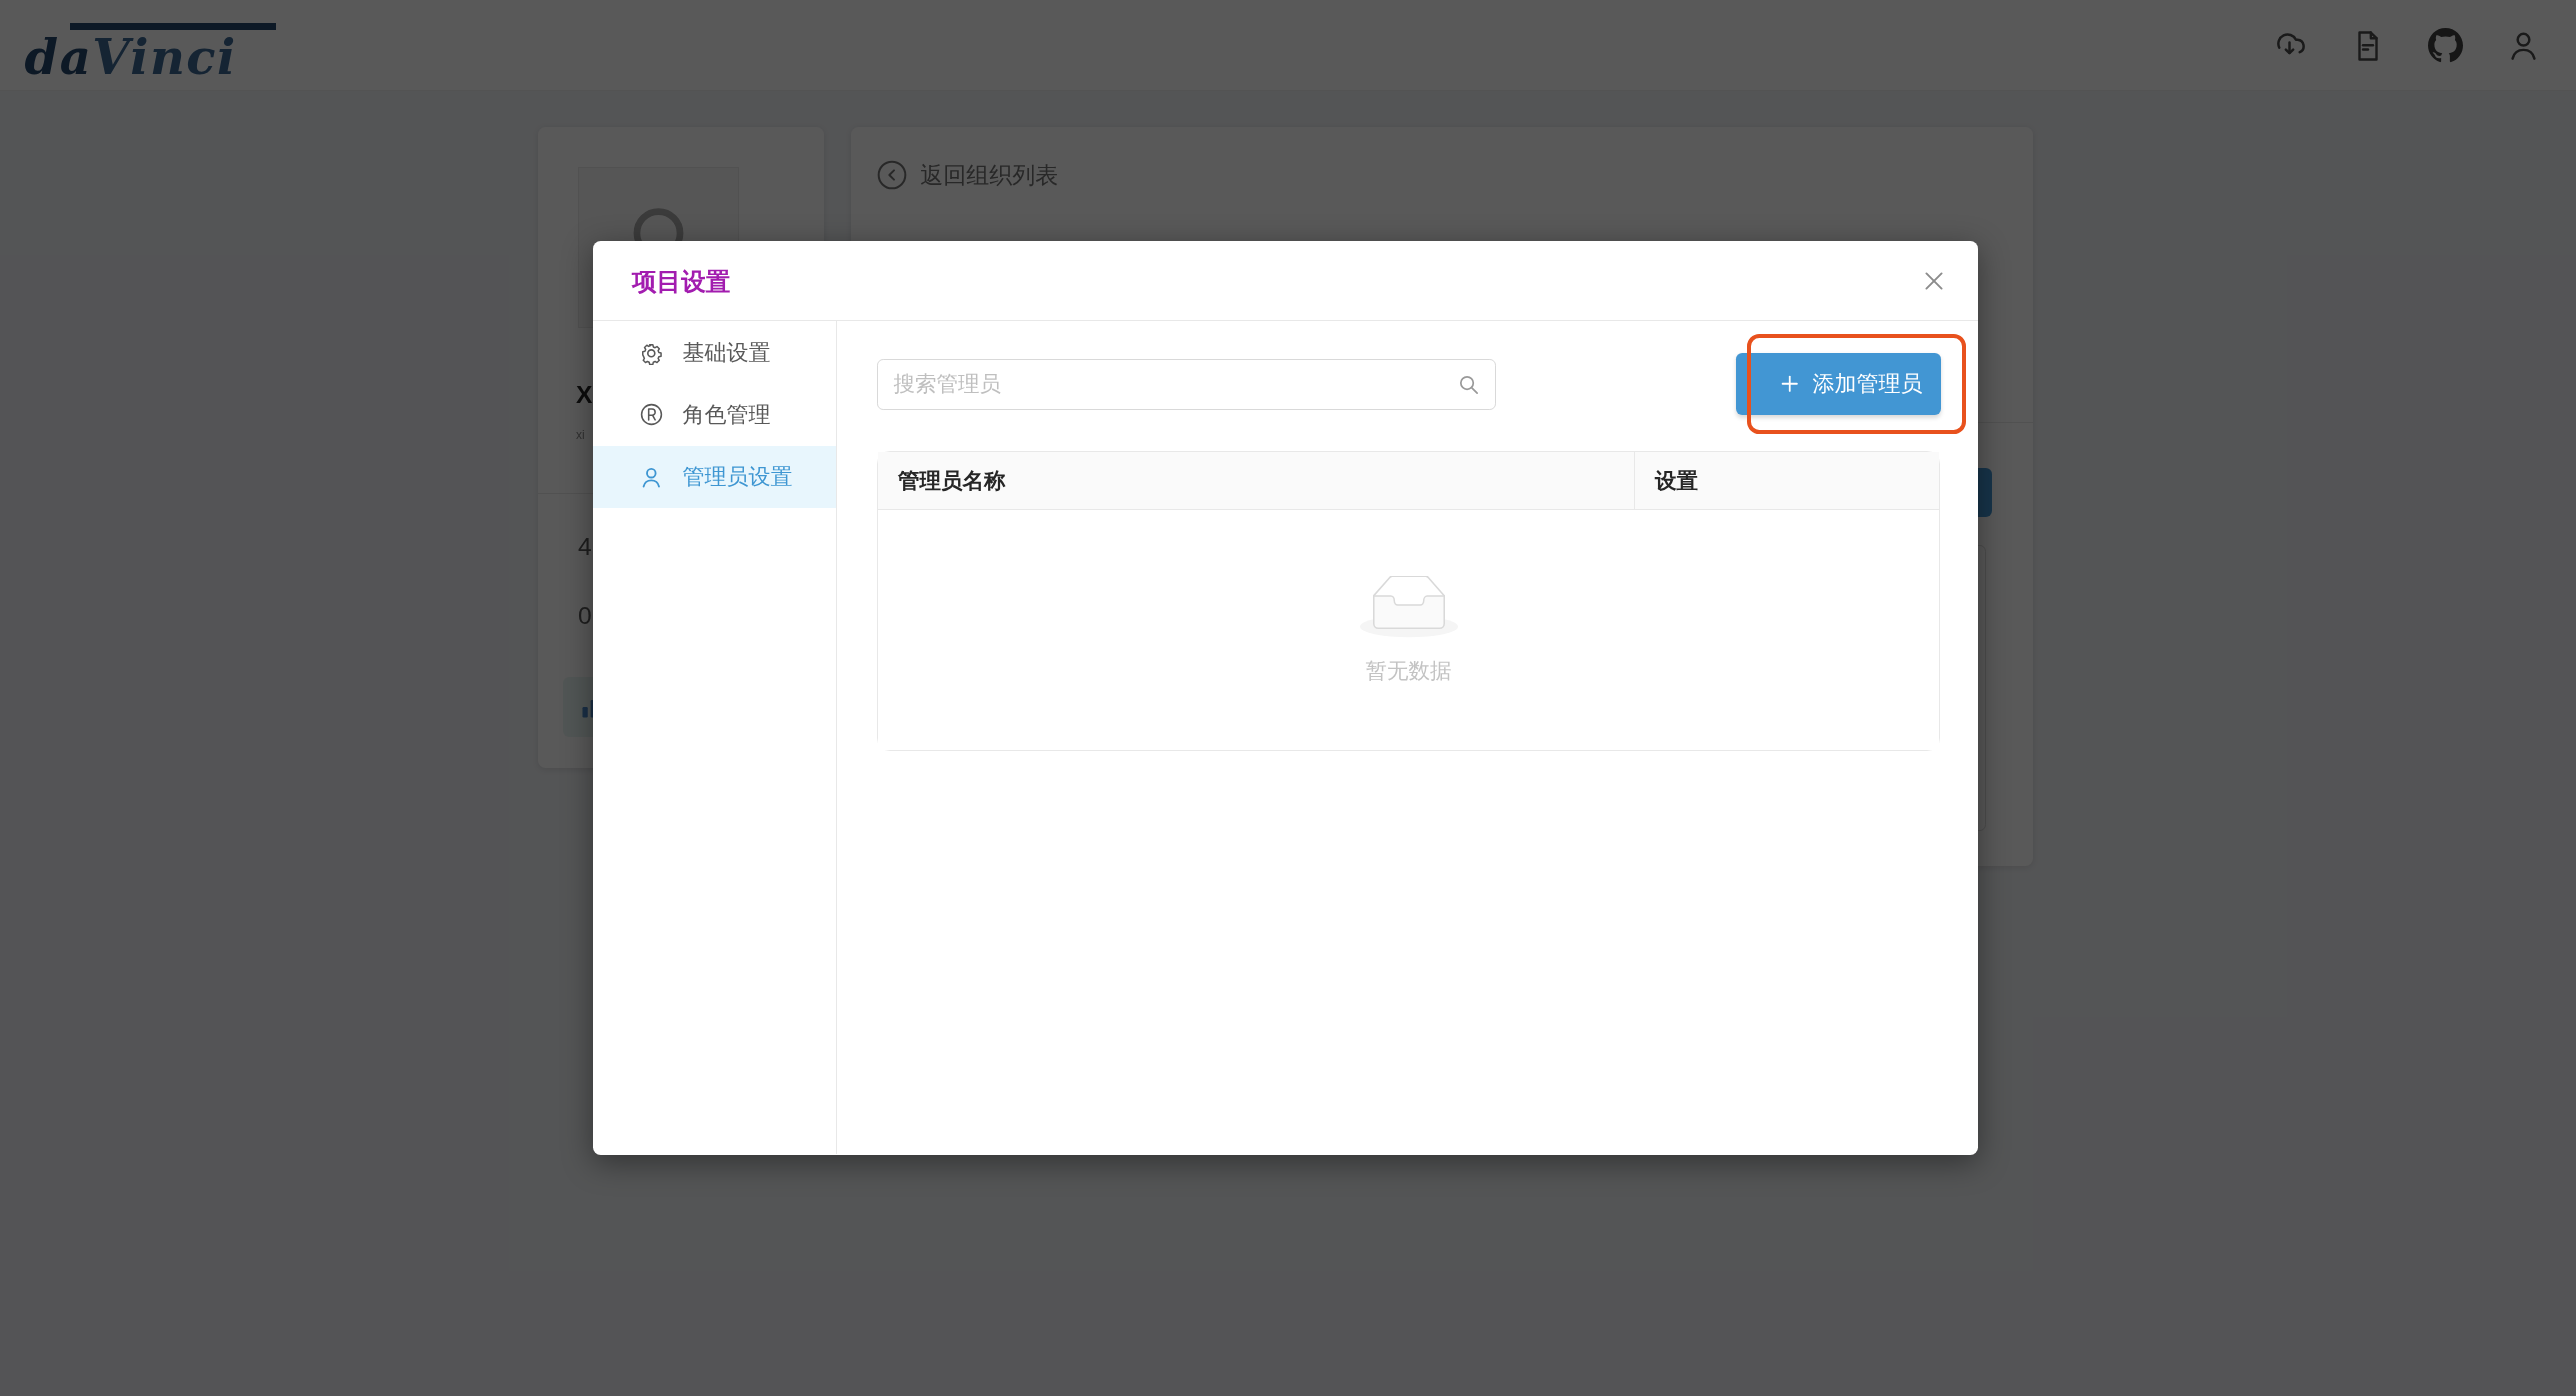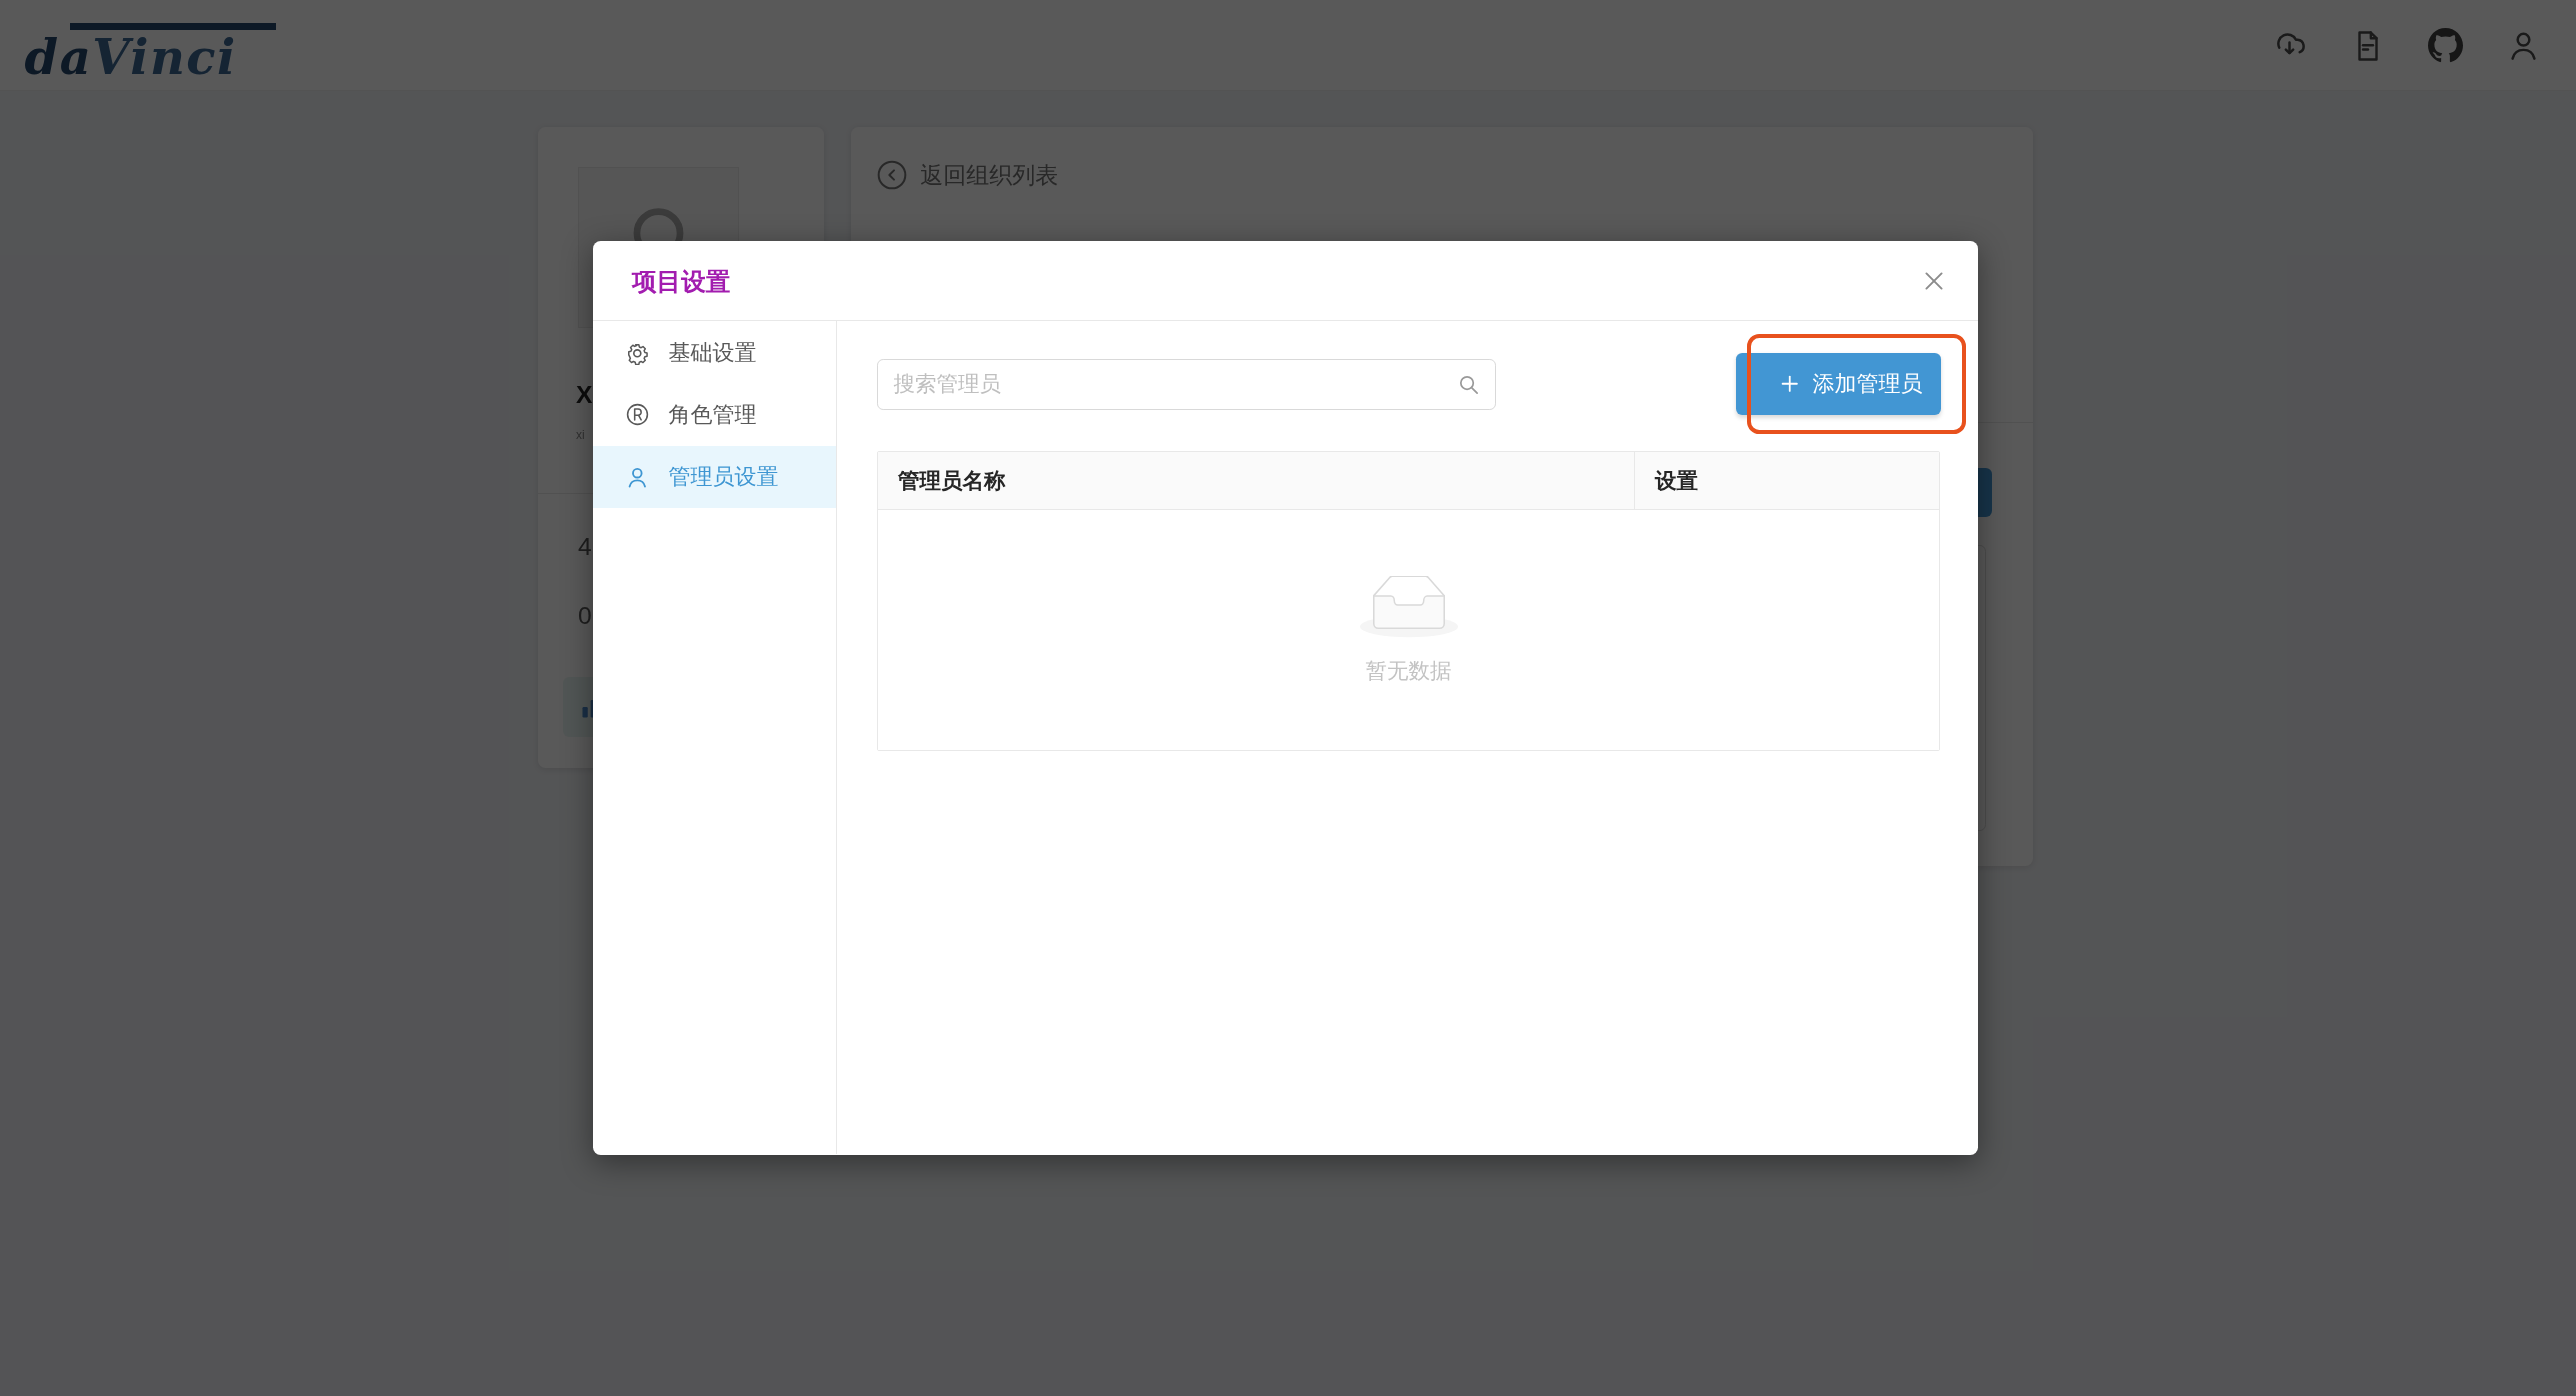--- a/index.html
+++ b/index.html
@@ -45,37 +45,37 @@
   
   .modal { position:absolute; left:593px; top:241px; width:1385px; height:914px; background:#fff;
     border-radius:7.7px; box-shadow:0 7.7px 31px rgba(0,0,0,.4); z-index:20; }
   .modal-header { position:relative; height:80px; border-bottom:0.8px solid #e8e8e8; }
   .modal-title { position:absolute; left:39px; top:50%; transform:translateY(-50%);
     font-size:24.6px; font-weight:bold; color:#a21caf; }
   .modal-close { position:absolute; right:26px; top:21.5px; width:37px; height:37px;
     display:flex; align-items:center; justify-content:center; cursor:pointer; }
   .modal-body { display:flex; height:833px; }
   .modal-sidebar { width:244px; border-right:0.8px solid #e8e8e8; padding-top:0.8px; }
-  .side-item { height:62px; display:flex; align-items:center; gap:18.5px; padding-left:31px;
+  .side-item { height:62px; display:flex; align-items:center; gap:18.5px; padding-left:45px;
     font-size:22px; color:#595959; cursor:pointer; }
   .side-item .si-icon { width:26px; height:26px; display:flex; align-items:center; justify-content:center;
     font-size:24.6px; line-height:26px; color:#595959; }
   .side-item.active { background:#e8f6fd; color:#3e96d2; }
   .side-item.active .si-icon { color:#3e96d2; }
   .modal-content { flex:1; padding:32px 37px 0 40px; }
   .toolbar { display:flex; justify-content:space-between; align-items:center; height:62px; }
   .search-box { width:619px; height:51px; border:1.5px solid #d9d9d9; border-radius:6.2px;
     display:flex; align-items:center; padding:0 15.4px; background:#fff; }
   .search-box input { flex:1; border:none; outline:none; font-size:21.5px; color:#595959; background:transparent;
     font-family:"Liberation Sans","DejaVu Sans",sans-serif; }
   .search-box input::placeholder { color:#bfbfbf; }
   .add-btn { width:205px; height:62px; background:#4296d3; border:none; border-radius:6.2px; color:#fff;
     font-size:22px; display:flex; align-items:center; justify-content:center; gap:12.3px; cursor:pointer;
     box-shadow:0 2.3px 4.6px rgba(0,0,0,.15); font-family:"Liberation Sans","DejaVu Sans",sans-serif;padding-left:24px; }
-  .admin-table { margin-top:36px; width:1063px; border:0.8px solid #e8e8e8; border-radius:2px; }
+  .admin-table { margin-top:36px; width:1063px; border:0.8px solid #e8e8e8; border-radius:13px; }
   .t-head { display:flex; background:#fafafa; height:58px; border-bottom:0.8px solid #e8e8e8; }
   .t-th { display:flex; align-items:center; padding-left:20px; font-size:21.5px; font-weight:bold; color:#262626; }
   .t-th.c1 { width:757px; border-right:0.8px solid #e8e8e8; }
   .t-th.c2 { flex:1; }
   .t-body { height:240px; display:flex; flex-direction:column; align-items:center; justify-content:center; background:#fff; }
   .empty-text { margin-top:17px; font-size:21.5px; color:#c3c3c3; }
 
   
   .annotation { position:absolute; left:1747px; top:334px; width:219px; height:100px;
     border:4.6px solid #e8511d; border-radius:12.3px; z-index:30; pointer-events:none; }

